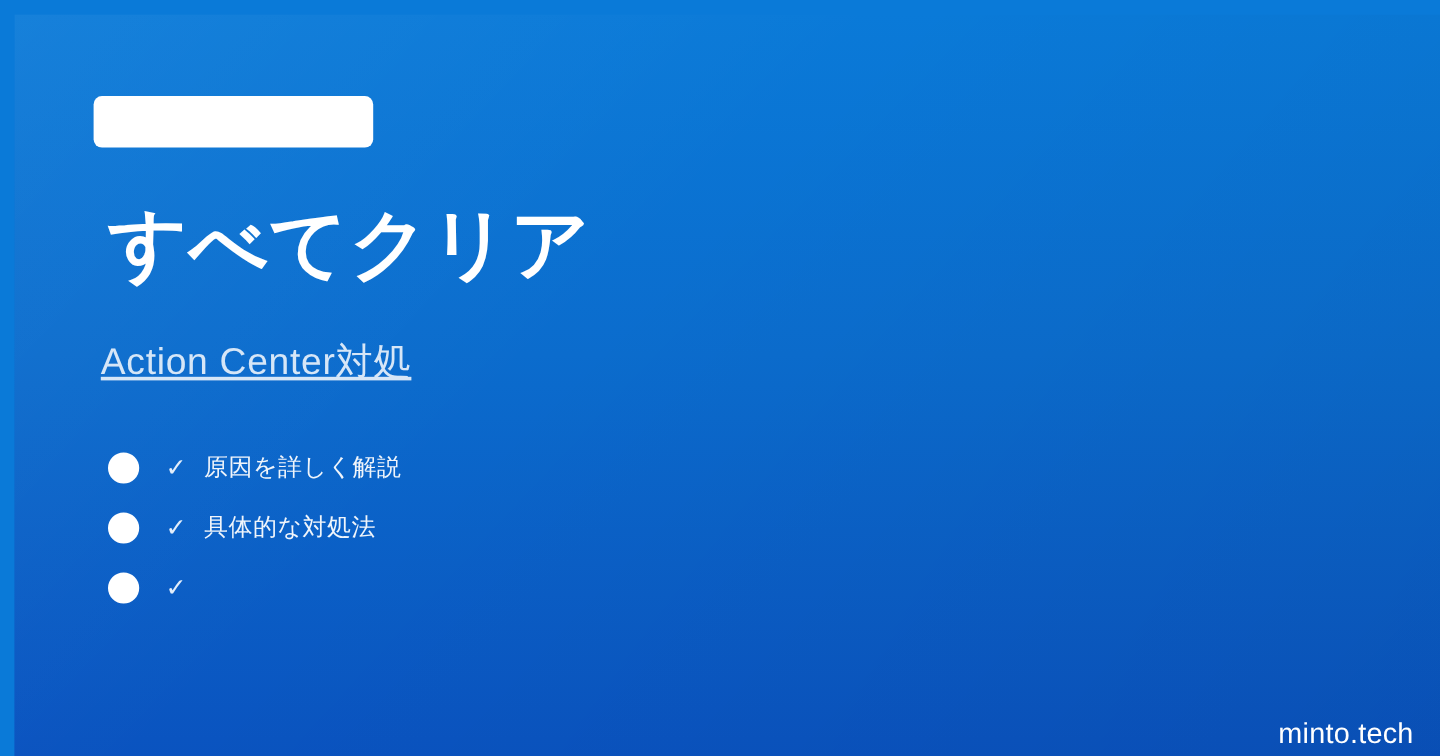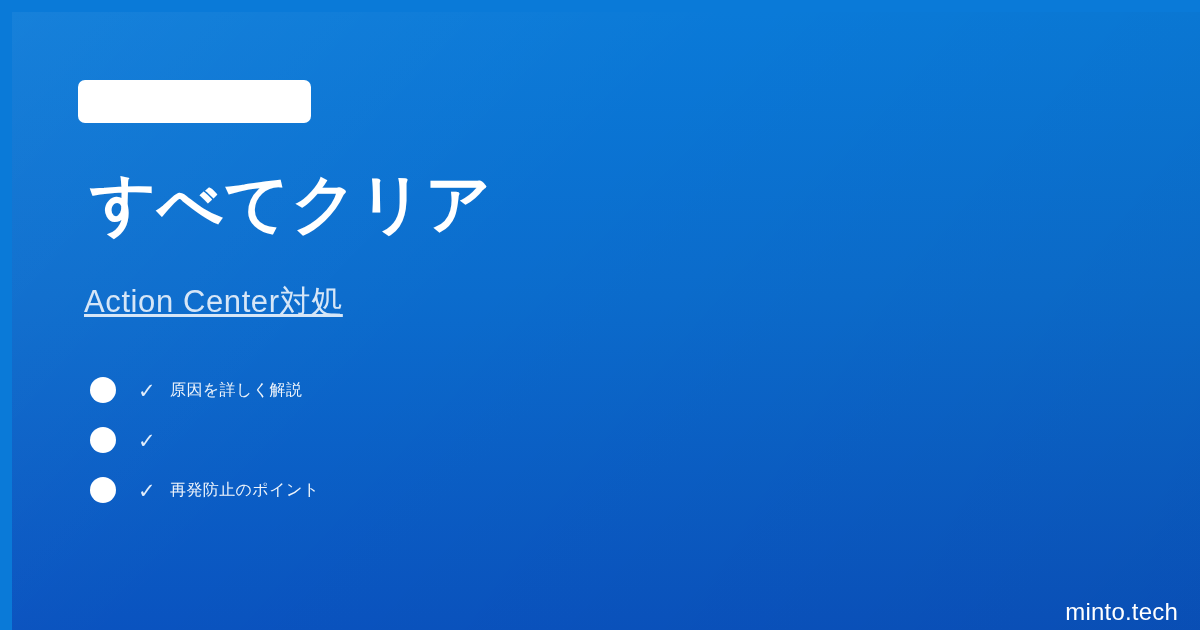--- a/index.html
+++ b/index.html
@@ -92,21 +92,21 @@
     margin-left: 16px;
     color: #e3eefb;
     font-size: 21px;
     line-height: 1;
     text-align: center;
     font-weight: normal;
   }
   .feature-label {
     margin-left: 10px;
     color: #f0f5fb;
-    font-size: 16px;
+    font-size: 20px;
     line-height: 28px;
     letter-spacing: 0.4px;
     white-space: nowrap;
   }
 
   
   .watermark {
     position: absolute;
     right: 28px;
     bottom: 10px;
@@ -136,26 +136,26 @@
 
       <li class="feature">
         <span class="dot"></span>
         <span class="check">✓</span>
         <span class="feature-label">原因を詳しく解説</span>
       </li>
 
       <li class="feature">
         <span class="dot"></span>
         <span class="check">✓</span>
+        <span class="feature-label">具体的な対処法</span>
       </li>
 
       <li class="feature">
         <span class="dot"></span>
         <span class="check">✓</span>
-        <span class="feature-label">再発防止のポイント</span>
       </li>
 
     </ul>
   </div>
 
   <div class="watermark">minto.tech</div>
 
 </div>
 
 </body></html>

